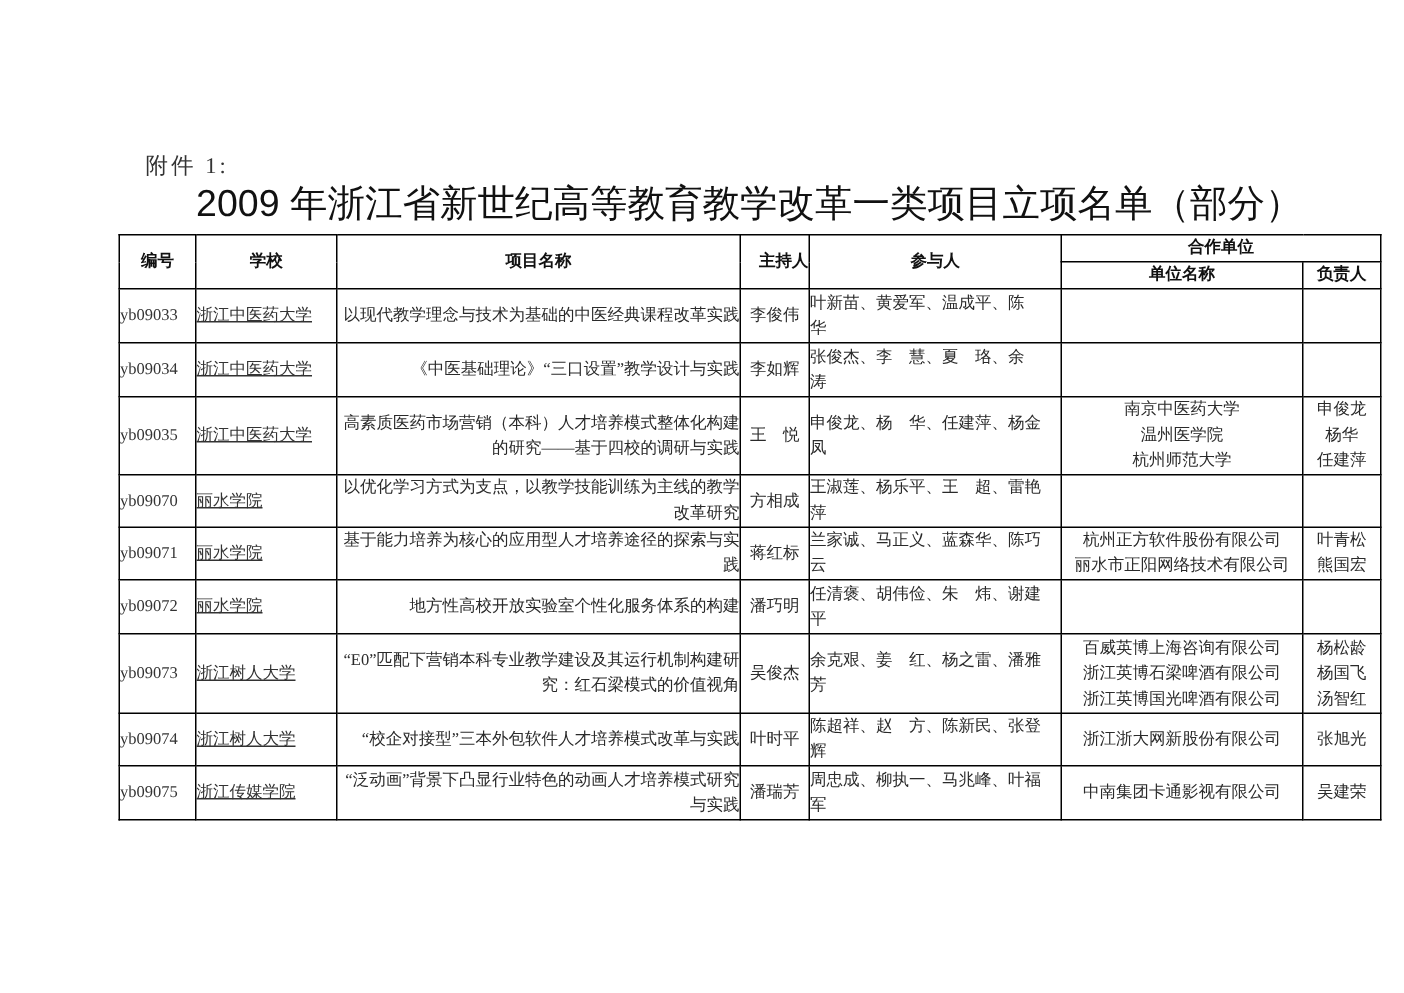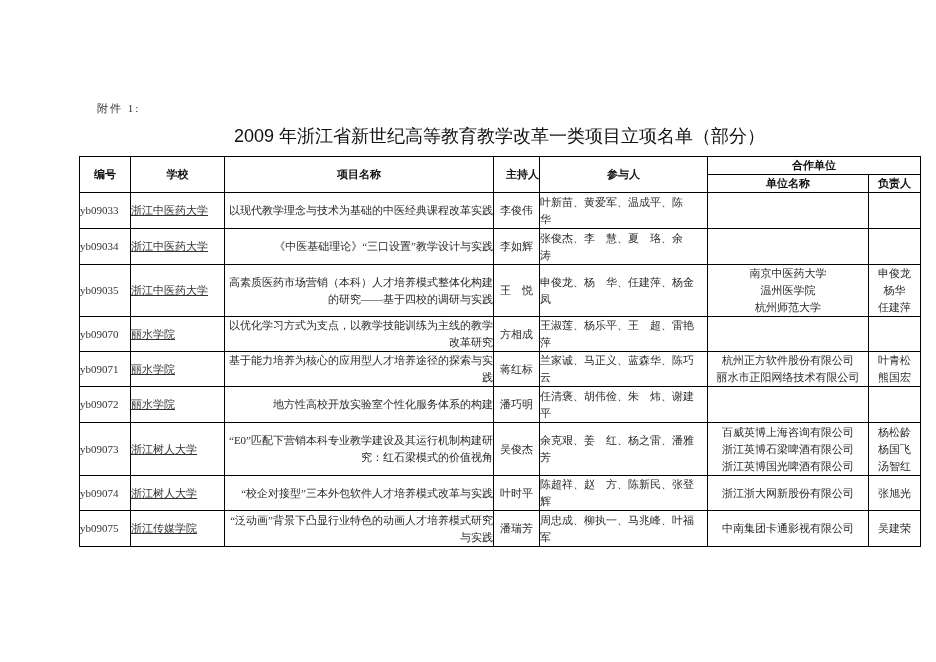--- a/index.html
+++ b/index.html
@@ -1,26 +1,26 @@
 <!DOCTYPE html>
 <html><head>
   <meta charset="utf-8">
   <style>
     html, body { margin: 0; padding: 0; }
     body {
       width: 936px; height: 662px; background: #ffffff; position: relative; overflow: hidden;
       font-family: "Liberation Serif", "DejaVu Serif", serif; color: #2a2a2a;
     }
     .attach {
-      position: absolute; left: 97px; top: 101px; font-size: 11px; letter-spacing: 2px; color: #333;
+      position: absolute; left: 97px; top: 101px; font-size: 15px; letter-spacing: 2px; color: #333;
       font-family: "Liberation Serif", serif;
     }
     .title {
       position: absolute; left: 79px; top: 121px; width: 841px; text-align: center;
-      font-family: "Liberation Sans", "DejaVu Sans", sans-serif; font-size: 18px; color: #111;
+      font-family: "Liberation Sans", "DejaVu Sans", sans-serif; font-size: 25px; color: #111;
       line-height: 30px; white-space: nowrap;
     }
     table.grid {
       position: absolute; left: 79px; top: 156px; width: 841px;
       border-collapse: collapse; table-layout: fixed;
       font-size: 11px; line-height: 17px;
     }
     table.grid td, table.grid th {
       border: 1px solid #000; padding: 0; vertical-align: middle; overflow: visible;
     }

